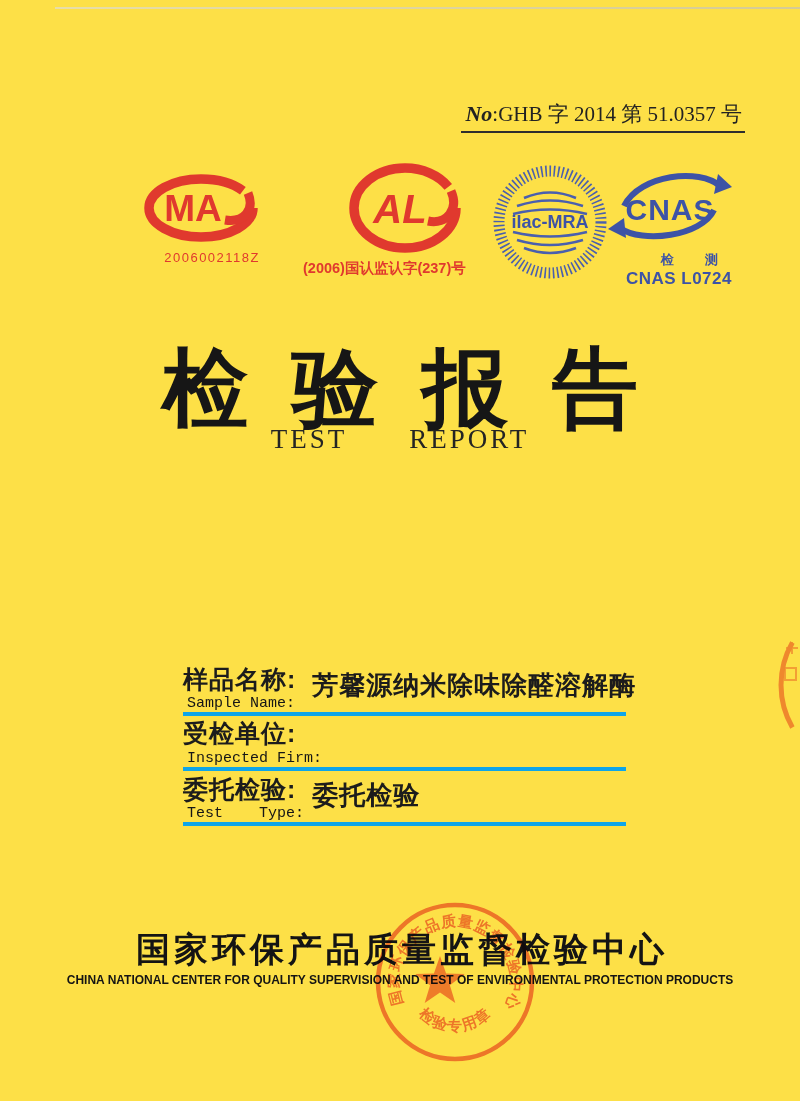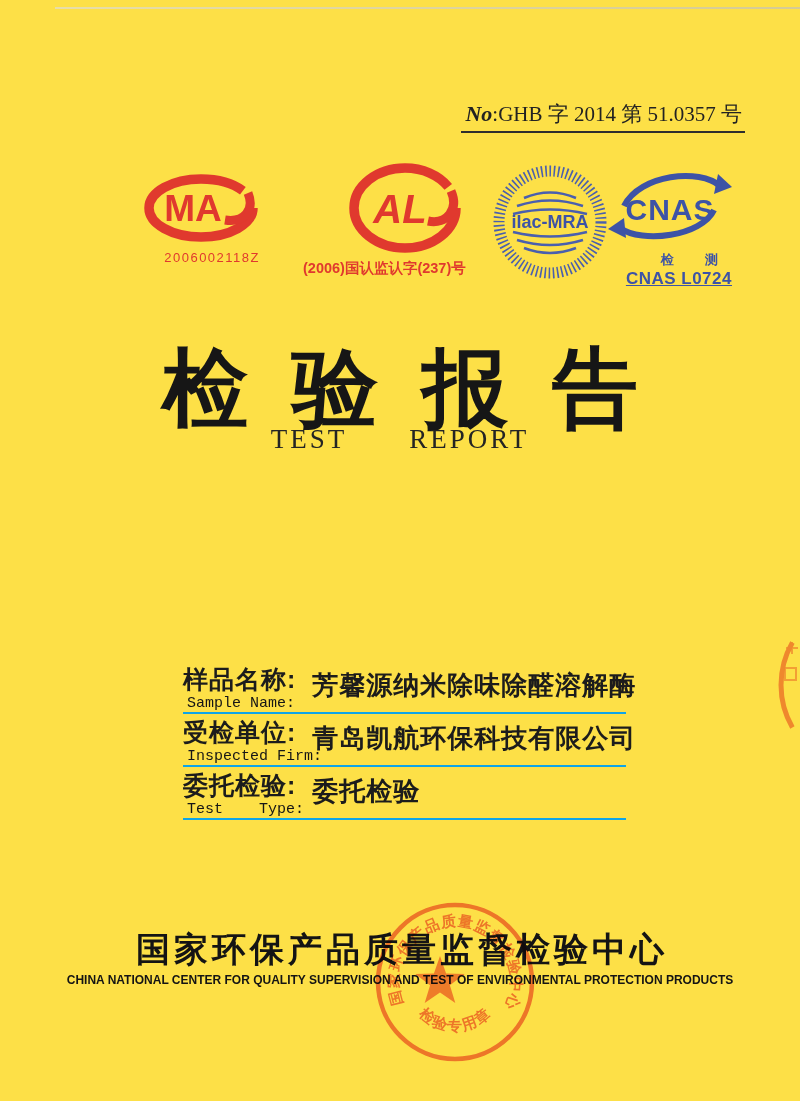--- a/index.html
+++ b/index.html
@@ -15,32 +15,32 @@
 
   
   .logo-block{position:absolute;text-align:right;}
   .logo-cma{left:125px;top:172px;width:135px;}
   .logo-cal{left:303px;top:163px;width:160px;}
   .logo-ilac{left:488px;top:161px;width:124px;}
   .logo-cnas{left:608px;top:168px;width:124px;}
   .logo-num{color:#e0392e;font-weight:normal;font-size:13px;letter-spacing:1.5px;margin-top:2px;white-space:nowrap;}
   .cal-caption{color:#e0392e;font-weight:bold;font-size:14.5px;margin-top:2px;white-space:nowrap;}
   .cnas-sub{color:#3d53a6;font-weight:bold;font-size:13px;letter-spacing:14px;text-indent:14px;margin-top:1px;white-space:nowrap;font-family:Liberation Serif, serif;}
-  .cnas-code{color:#3d53a6;font-weight:bold;font-size:17px;letter-spacing:.5px;white-space:nowrap;text-decoration:underline;}
+  .cnas-code{color:#3d53a6;font-weight:bold;font-size:17px;letter-spacing:.5px;white-space:nowrap;}
 
   
   .title-zh{position:absolute;top:331px;left:0;width:800px;text-align:center;
         font-size:86px;font-weight:bold;color:#161616;letter-spacing:44px;text-indent:44px;white-space:nowrap;}
   .title-en{position:absolute;top:424px;left:0;width:800px;text-align:center;
         font-family:"Liberation Serif","DejaVu Serif",serif;font-size:27px;letter-spacing:3px;color:#242424;}
   .title-en .w1{margin-right:62px;}
 
   
   .fields{position:absolute;left:183px;top:661px;width:443px;}
-  .frow{height:51px;border-bottom:2px solid #0ea5e9;position:relative;}
+  .frow{height:51px;border-bottom:4px solid #0ea5e9;position:relative;}
   .line1{display:flex;align-items:baseline;padding-top:1px;}
   .zh-label{font-size:25px;font-weight:bold;letter-spacing:1px;white-space:nowrap;}
   .zh-value{font-size:26px;font-weight:bold;margin-left:16px;letter-spacing:1px;white-space:nowrap;position:relative;top:6px;}
   .en-label{font-family:"Liberation Mono","DejaVu Sans Mono",monospace;font-size:15px;
         position:absolute;left:4px;bottom:0;white-space:pre;color:#161616;}
 
   
   .footer-zh{position:absolute;top:927px;left:0;width:800px;text-align:center;z-index:2;
         font-size:34px;font-weight:bold;color:#141414;letter-spacing:4px;text-indent:4px;white-space:nowrap;}
   .footer-en{position:absolute;top:973px;left:0;width:800px;text-align:center;z-index:2;
@@ -115,21 +115,20 @@
     <div class="frow">
       <div class="line1">
         <span class="zh-label">样品名称:</span>
         <span class="zh-value">芳馨源纳米除味除醛溶解酶</span>
       </div>
       <span class="en-label">Sample Name:</span>
     </div>
     <div class="frow">
       <div class="line1">
         <span class="zh-label">受检单位:</span>
-        <span class="zh-value">青岛凯航环保科技有限公司</span>
       </div>
       <span class="en-label">Inspected Firm:</span>
     </div>
     <div class="frow">
       <div class="line1">
         <span class="zh-label">委托检验:</span>
         <span class="zh-value">委托检验</span>
       </div>
       <span class="en-label">Test    Type:</span>
     </div>

